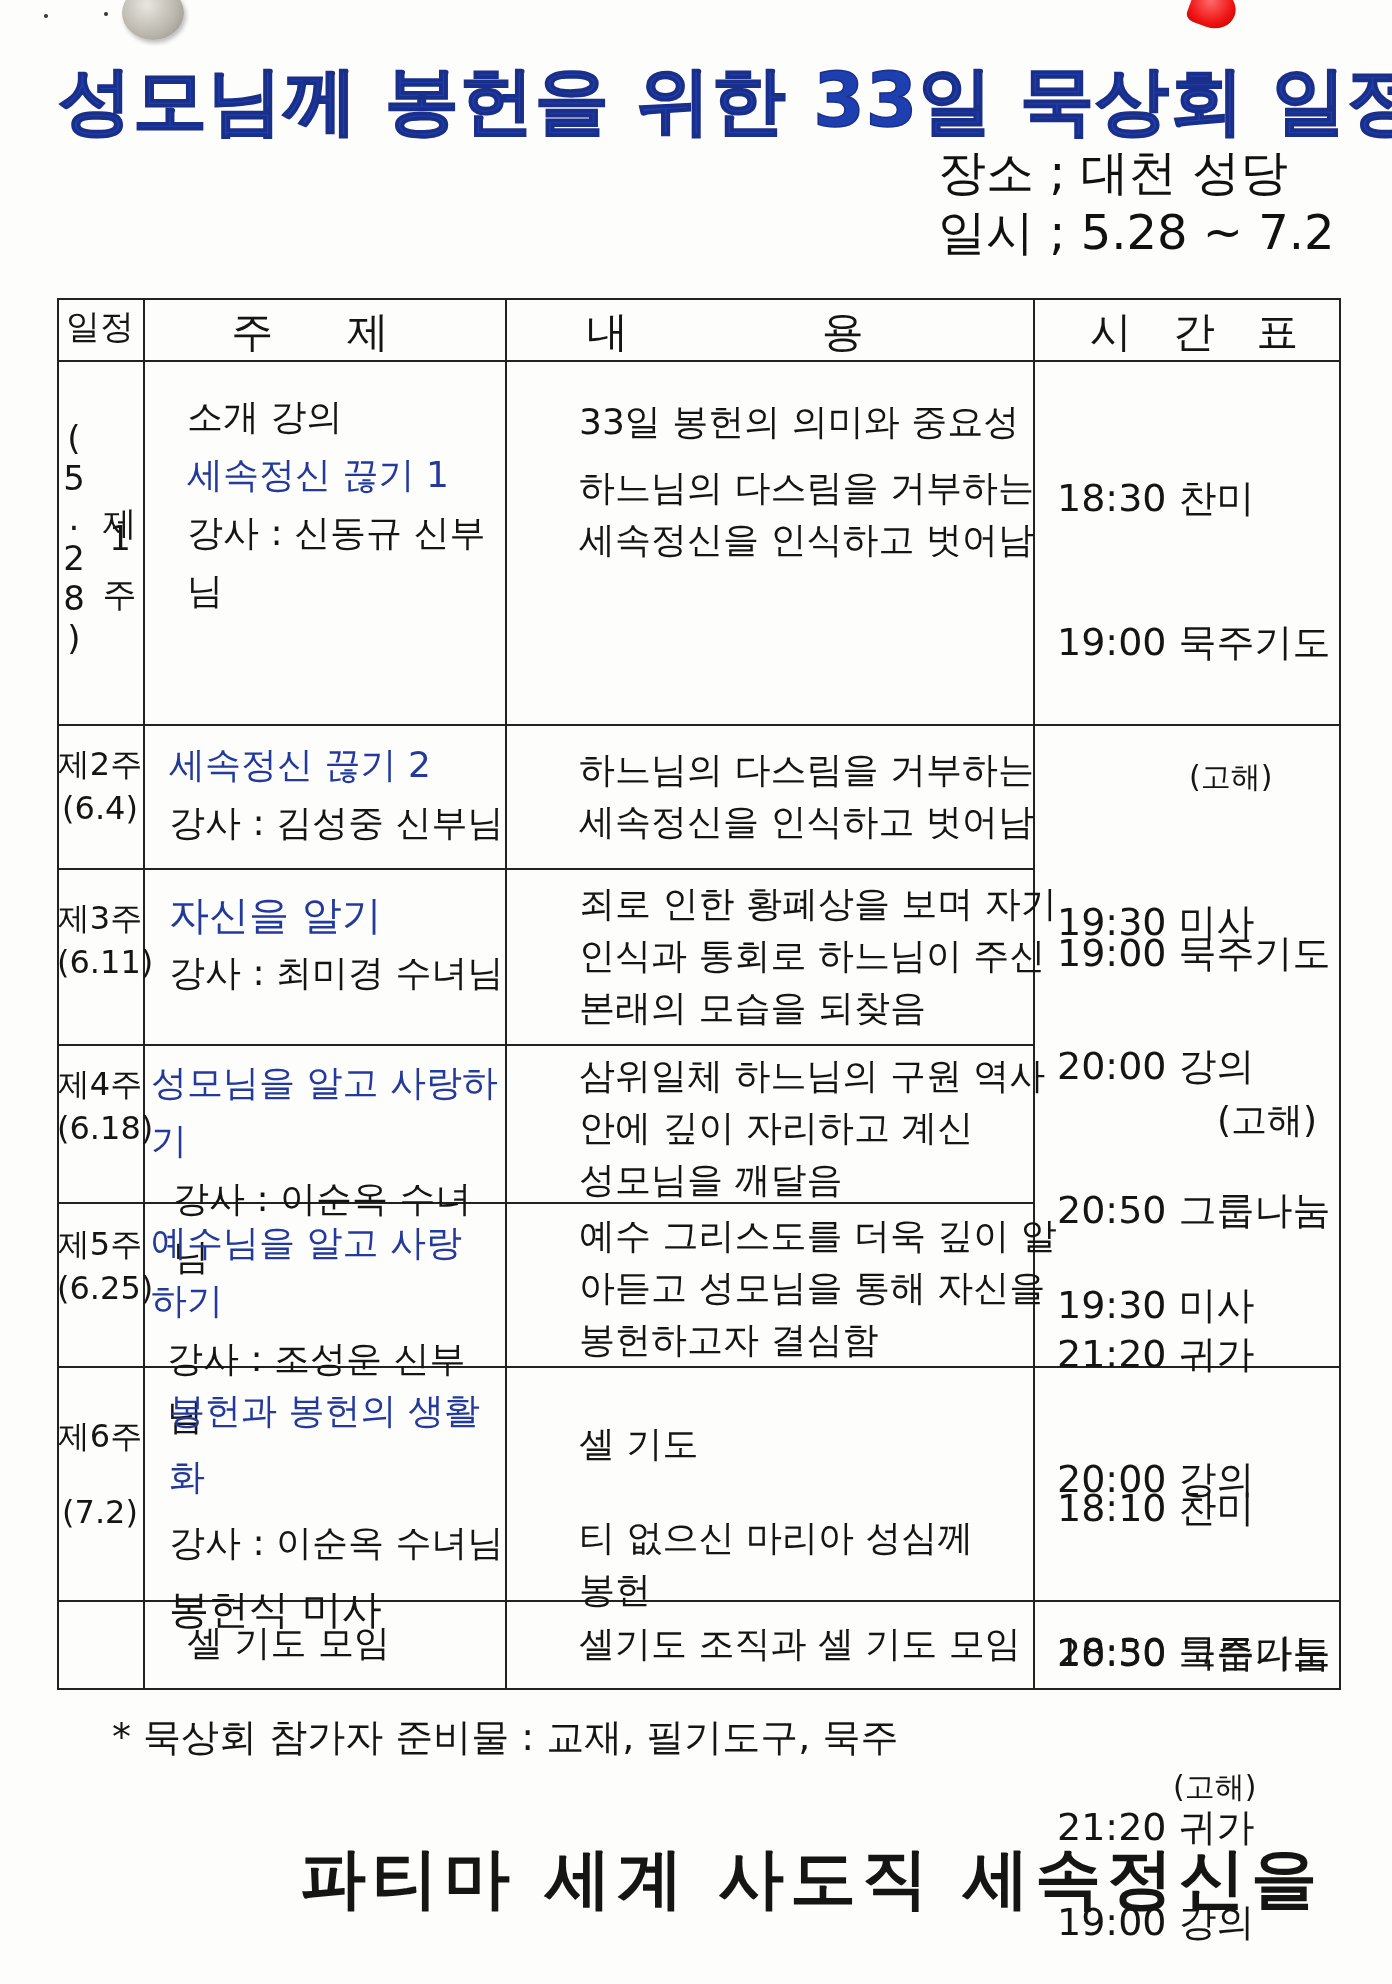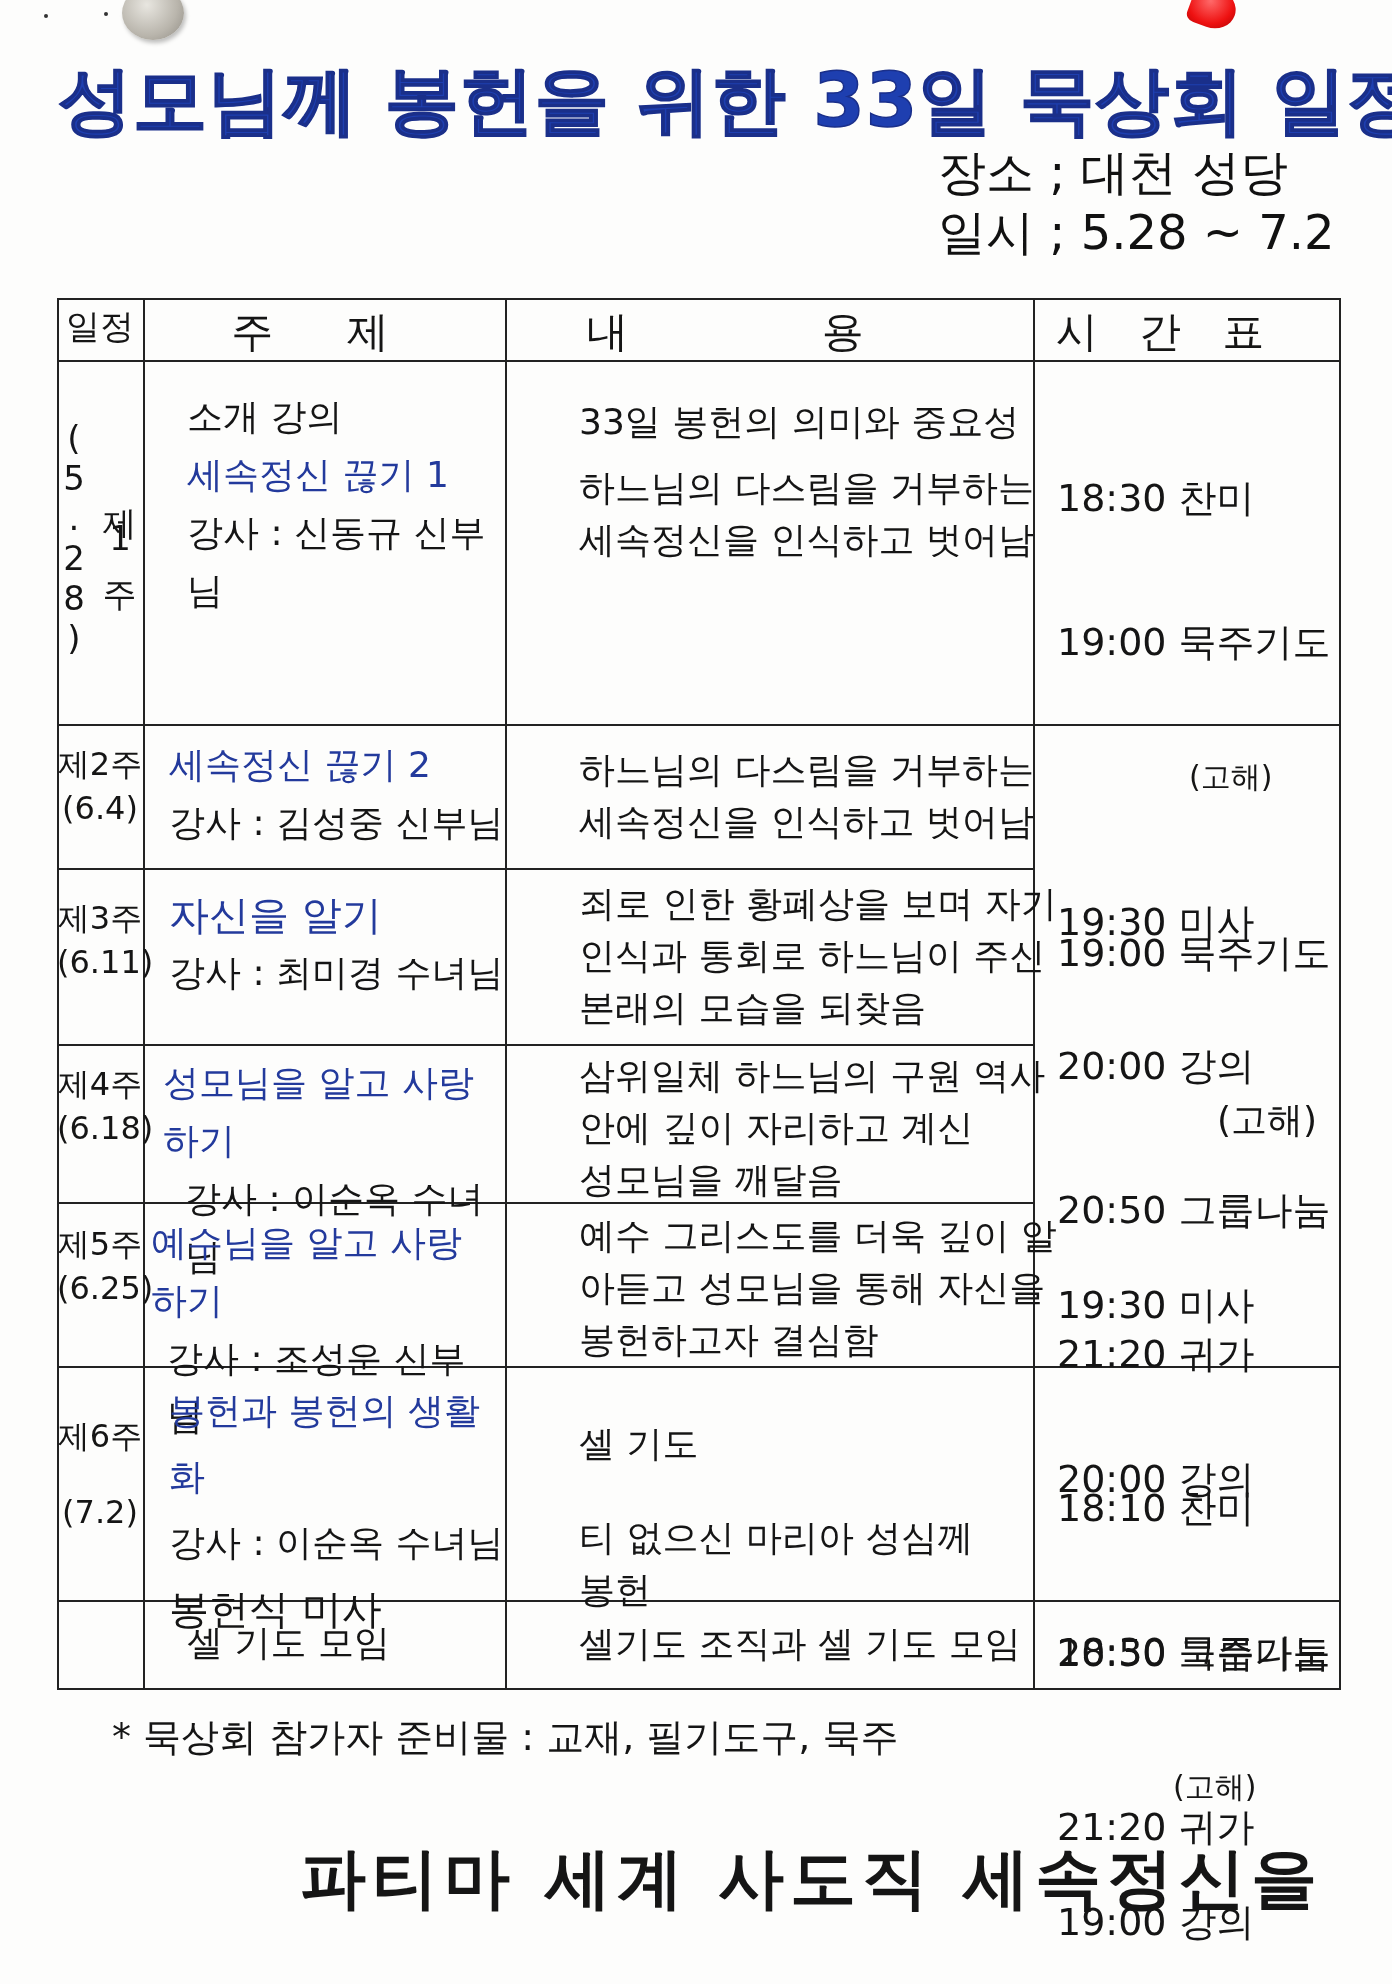--- a/index.html
+++ b/index.html
@@ -61,21 +61,21 @@
 
   <div class="vline" style="left:0;top:0;height:1392px"></div>
   <div class="vline" style="left:86px;top:0;height:1392px"></div>
   <div class="vline" style="left:448px;top:0;height:1392px"></div>
   <div class="vline" style="left:976px;top:0;height:1392px"></div>
   <div class="vline" style="left:1282px;top:0;height:1392px"></div>
 
   <div class="cell hdr" style="left:0;top:6px;width:86px;letter-spacing:0;font-size:34px">일정</div>
   <div class="cell hdr" style="left:88px;top:6px;width:360px">주 제</div>
   <div class="cell hdr" style="left:450px;top:6px;width:526px;letter-spacing:90px">내 용</div>
-  <div class="cell hdr" style="left:932px;top:6px;width:356px;letter-spacing:14px">시 간 표</div>
+  <div class="cell hdr" style="left:966px;top:6px;width:356px;letter-spacing:14px">시 간 표</div>
 
   <div class="cell week1" style="left:0;top:80px;width:86px;writing-mode:vertical-rl;text-orientation:upright;height:320px">
     <span>제1주</span><span>(5.28)</span>
   </div>
   <div class="cell topic" style="left:116px;top:90px;width:330px">
     <div>소개 강의</div>
     <div class="blue">세속정신 끊기 1</div>
     <div>강사 : 신동규 신부님</div>
   </div>
   <div class="cell content" style="left:450px;top:98px;width:526px">
@@ -117,21 +117,21 @@
   <div class="cell content" style="left:450px;top:580px;width:526px">
     <div>죄로 인한 황폐상을 보며 자기</div>
     <div>인식과 통회로 하느님이 주신</div>
     <div>본래의 모습을 되찾음</div>
   </div>
 
   <div class="cell week" style="left:0;top:764px;width:86px">
     <div>제4주</div>
       <div>(6.18)</div>
   </div>
-  <div class="cell topic" style="left:88px;top:756px;width:360px;padding-left:18px">
+  <div class="cell topic" style="left:88px;top:756px;width:360px;padding-left:6px">
     <div class="blue">성모님을 알고 사랑하기</div>
     <div style="padding-left:22px">강사 : 이순옥 수녀님</div>
   </div>
   <div class="cell content" style="left:450px;top:752px;width:526px">
     <div>삼위일체 하느님의 구원 역사</div>
     <div>안에 깊이 자리하고 계신</div>
     <div>성모님을 깨달음</div>
   </div>
 
   <div class="cell week" style="left:0;top:924px;width:86px">

